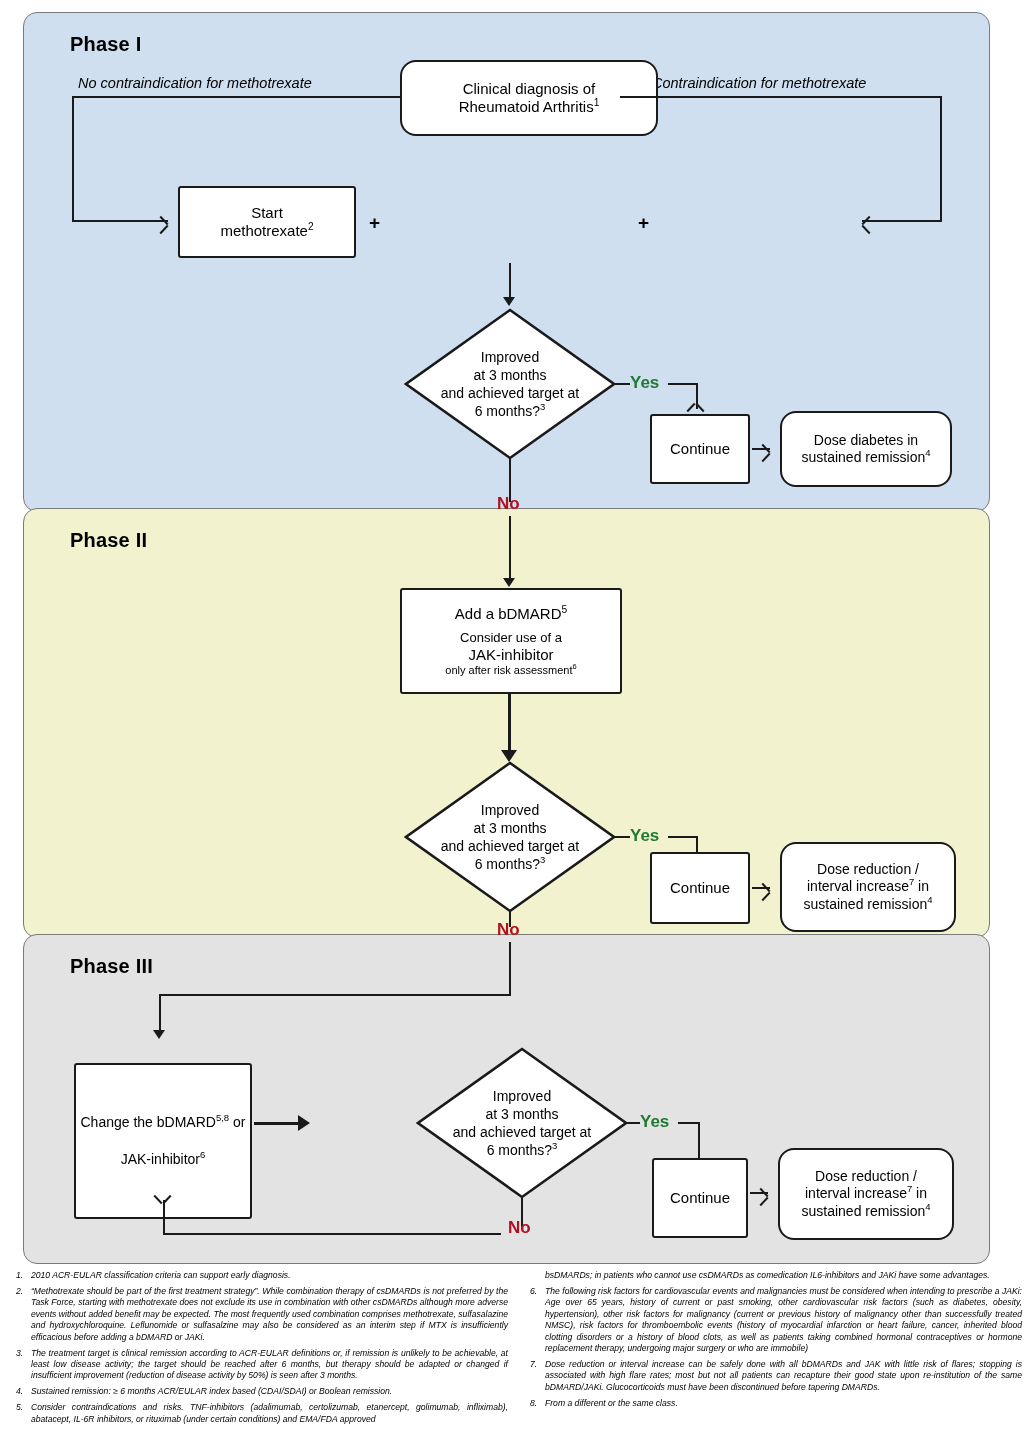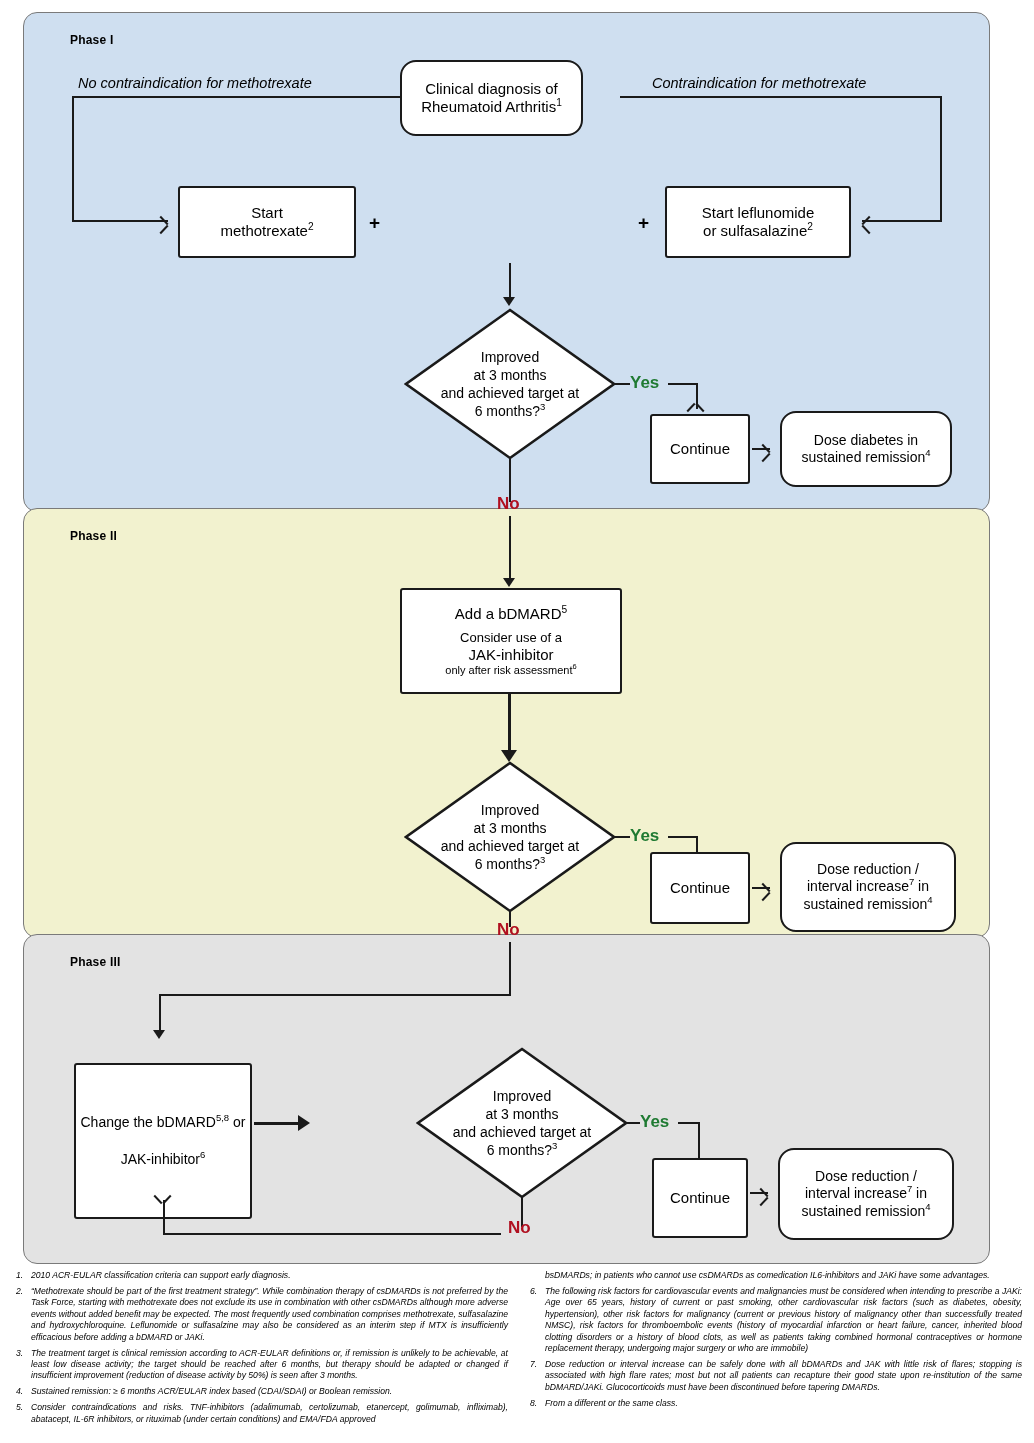--- a/index.html
+++ b/index.html
@@ -11,21 +11,21 @@
   }
   #stage{position:absolute; left:0; top:0; width:1034px; height:1443px;}
 
   
   .panel{position:absolute; border:1.5px solid #7a7a7a; border-radius:14px; box-sizing:border-box;}
   #panel-1{left:23px;  top:12px;   width:967px; height:500px; background:#cfdff0;}
   #panel-2{left:23px;  top:508px;  width:967px; height:430px; background:#f2f2cf;}
   #panel-3{left:23px;  top:934px;  width:967px; height:330px; background:#e3e3e3;}
 
   .phase-title{
-    position:absolute; font-weight:bold; font-size:12px; letter-spacing:.2px;
+    position:absolute; font-weight:bold; font-size:20px; letter-spacing:.2px;
   }
   #title-1{left:70px; top:33px;}
   #title-2{left:70px; top:529px;}
   #title-3{left:70px; top:955px;}
 
   
   .node{
     position:absolute; background:#ffffff; border:2px solid #1a1a1a;
     box-sizing:border-box; display:flex; flex-direction:column;
     align-items:center; justify-content:center; text-align:center;
@@ -98,21 +98,21 @@
   <div class="panel" id="panel-2" style="background: rgb(242, 242, 207);"></div>
   <div class="panel" id="panel-3" style="background: rgb(227, 227, 227);"></div>
 
   <div class="phase-title" id="title-1">Phase I</div>
   <div class="phase-title" id="title-2">Phase II</div>
   <div class="phase-title" id="title-3">Phase III</div>
 
   <div class="edge-label" style="left:78px; top:75px;">No contraindication for methotrexate</div>
   <div class="edge-label" style="left:652px; top:75px;">Contraindication for methotrexate</div>
 
-  <div class="node r-round t15" style="left:400px; top:60px; width:183px; height:76px;">
+  <div class="node r-round t15" style="left:400px; top:60px; width:258px; height:76px;">
     <span>Clinical diagnosis of</span>
     <span><span>Rheumatoid Arthritis</span><sup>1</sup></span>
   </div>
 
   <div class="ln h" style="left:72px; top:96px; width:330px;"></div>
   <div class="ln v" style="left:72px; top:96px; height:126px;"></div>
   <div class="ln h" style="left:72px; top:220px; width:96px;"></div>
   <div class="vhead" style="left:163px; top:221px; width:14px; height:14px;">
     <i style="transform:rotate(-43deg); left:0px; top:-6px;"></i>
     <i style="transform:rotate(43deg); left:0px; top:3px;"></i>
@@ -129,24 +129,20 @@
   <div class="node r-sharp t15" style="left:178px; top:186px; width:178px; height:72px;">
     <span>Start</span>
     <span><span>methotrexate</span><sup>2</sup></span>
   </div>
 
   <div class="plus" style="left:369px; top:212px;">+</div>
 
 
   <div class="plus" style="left:638px; top:212px;">+</div>
 
-  <div class="node r-sharp t15" style="left:665px; top:186px; width:186px; height:72px;">
-    <span>Start leflunomide</span>
-    <span><span>or sulfasalazine</span><sup>2</sup></span>
-  </div>
 
   <div class="ln v" style="left:509px; top:263px; height:36px;"></div>
   <div class="arrow-d" style="left:503px; top:297px;"></div>
 
   <div class="diamond" style="left:404px; top:308px; width:212px; height:152px;">
     <svg class="dshape" viewBox="0 0 212 152" preserveAspectRatio="none">
       <polygon points="106,2 210,76 106,150 2,76" fill="#ffffff" stroke="#1a1a1a" stroke-width="2.6"></polygon>
     </svg>
     <div class="dtext">
       <div>Improved</div>

